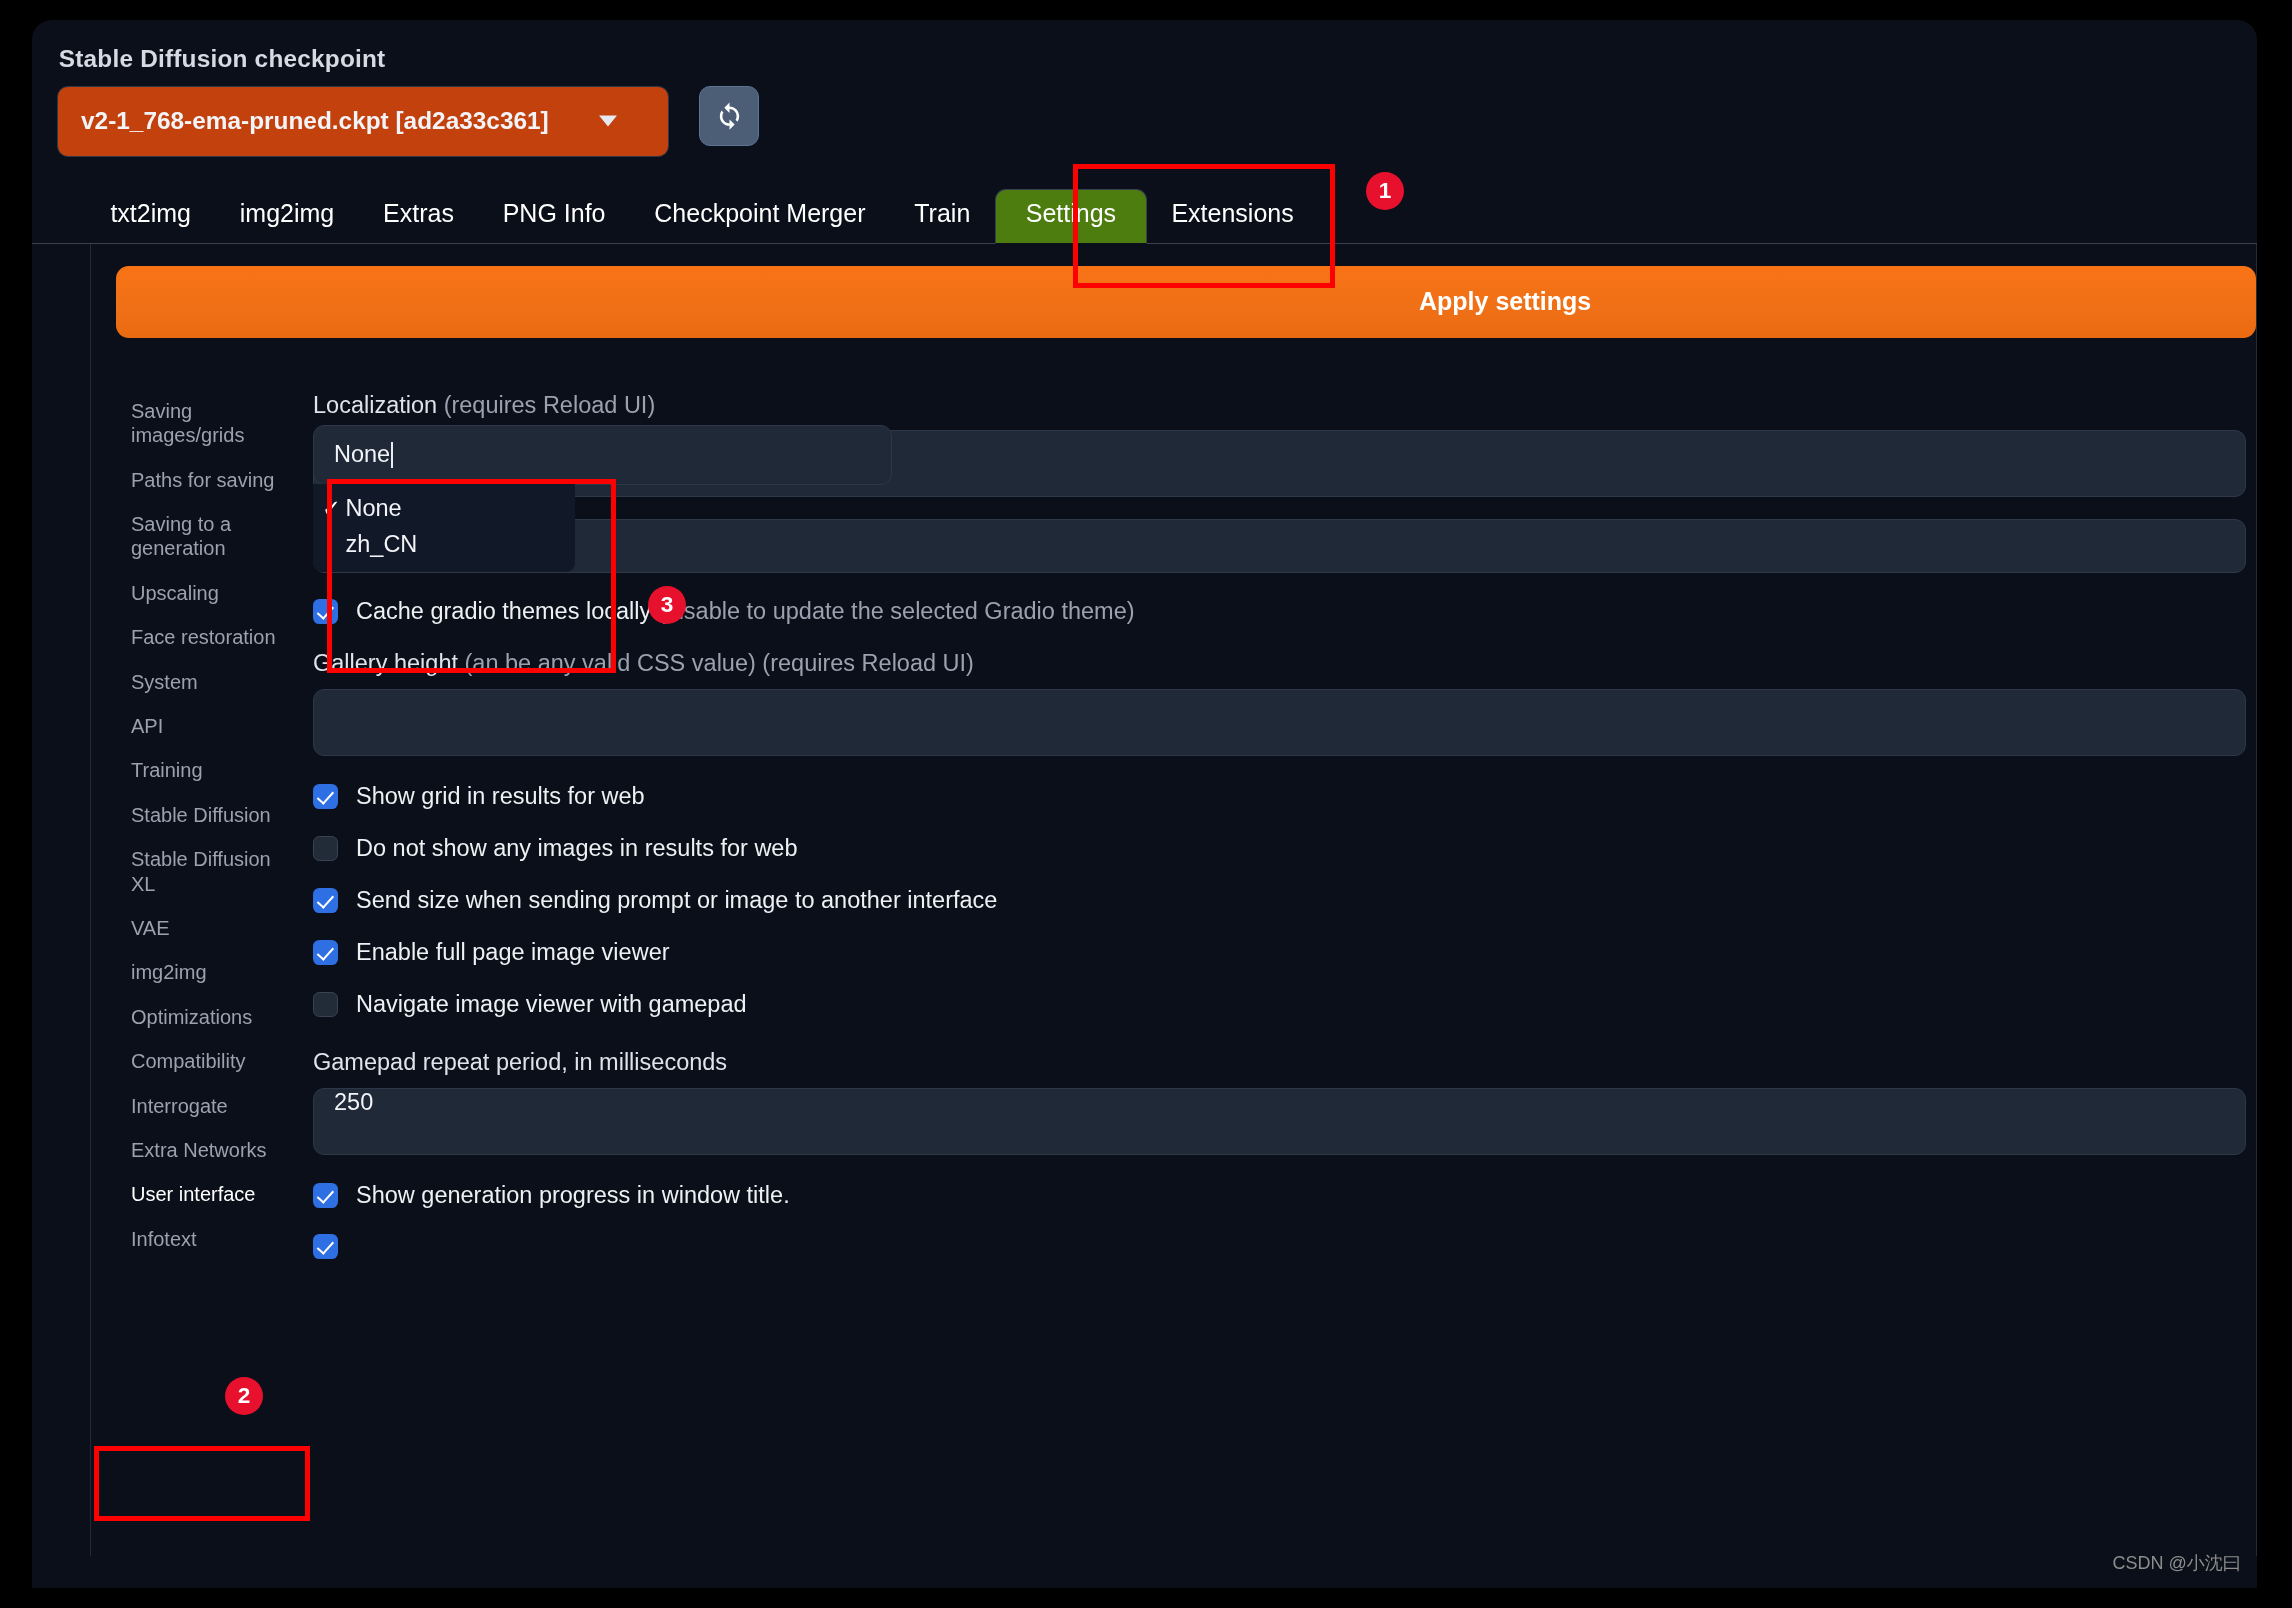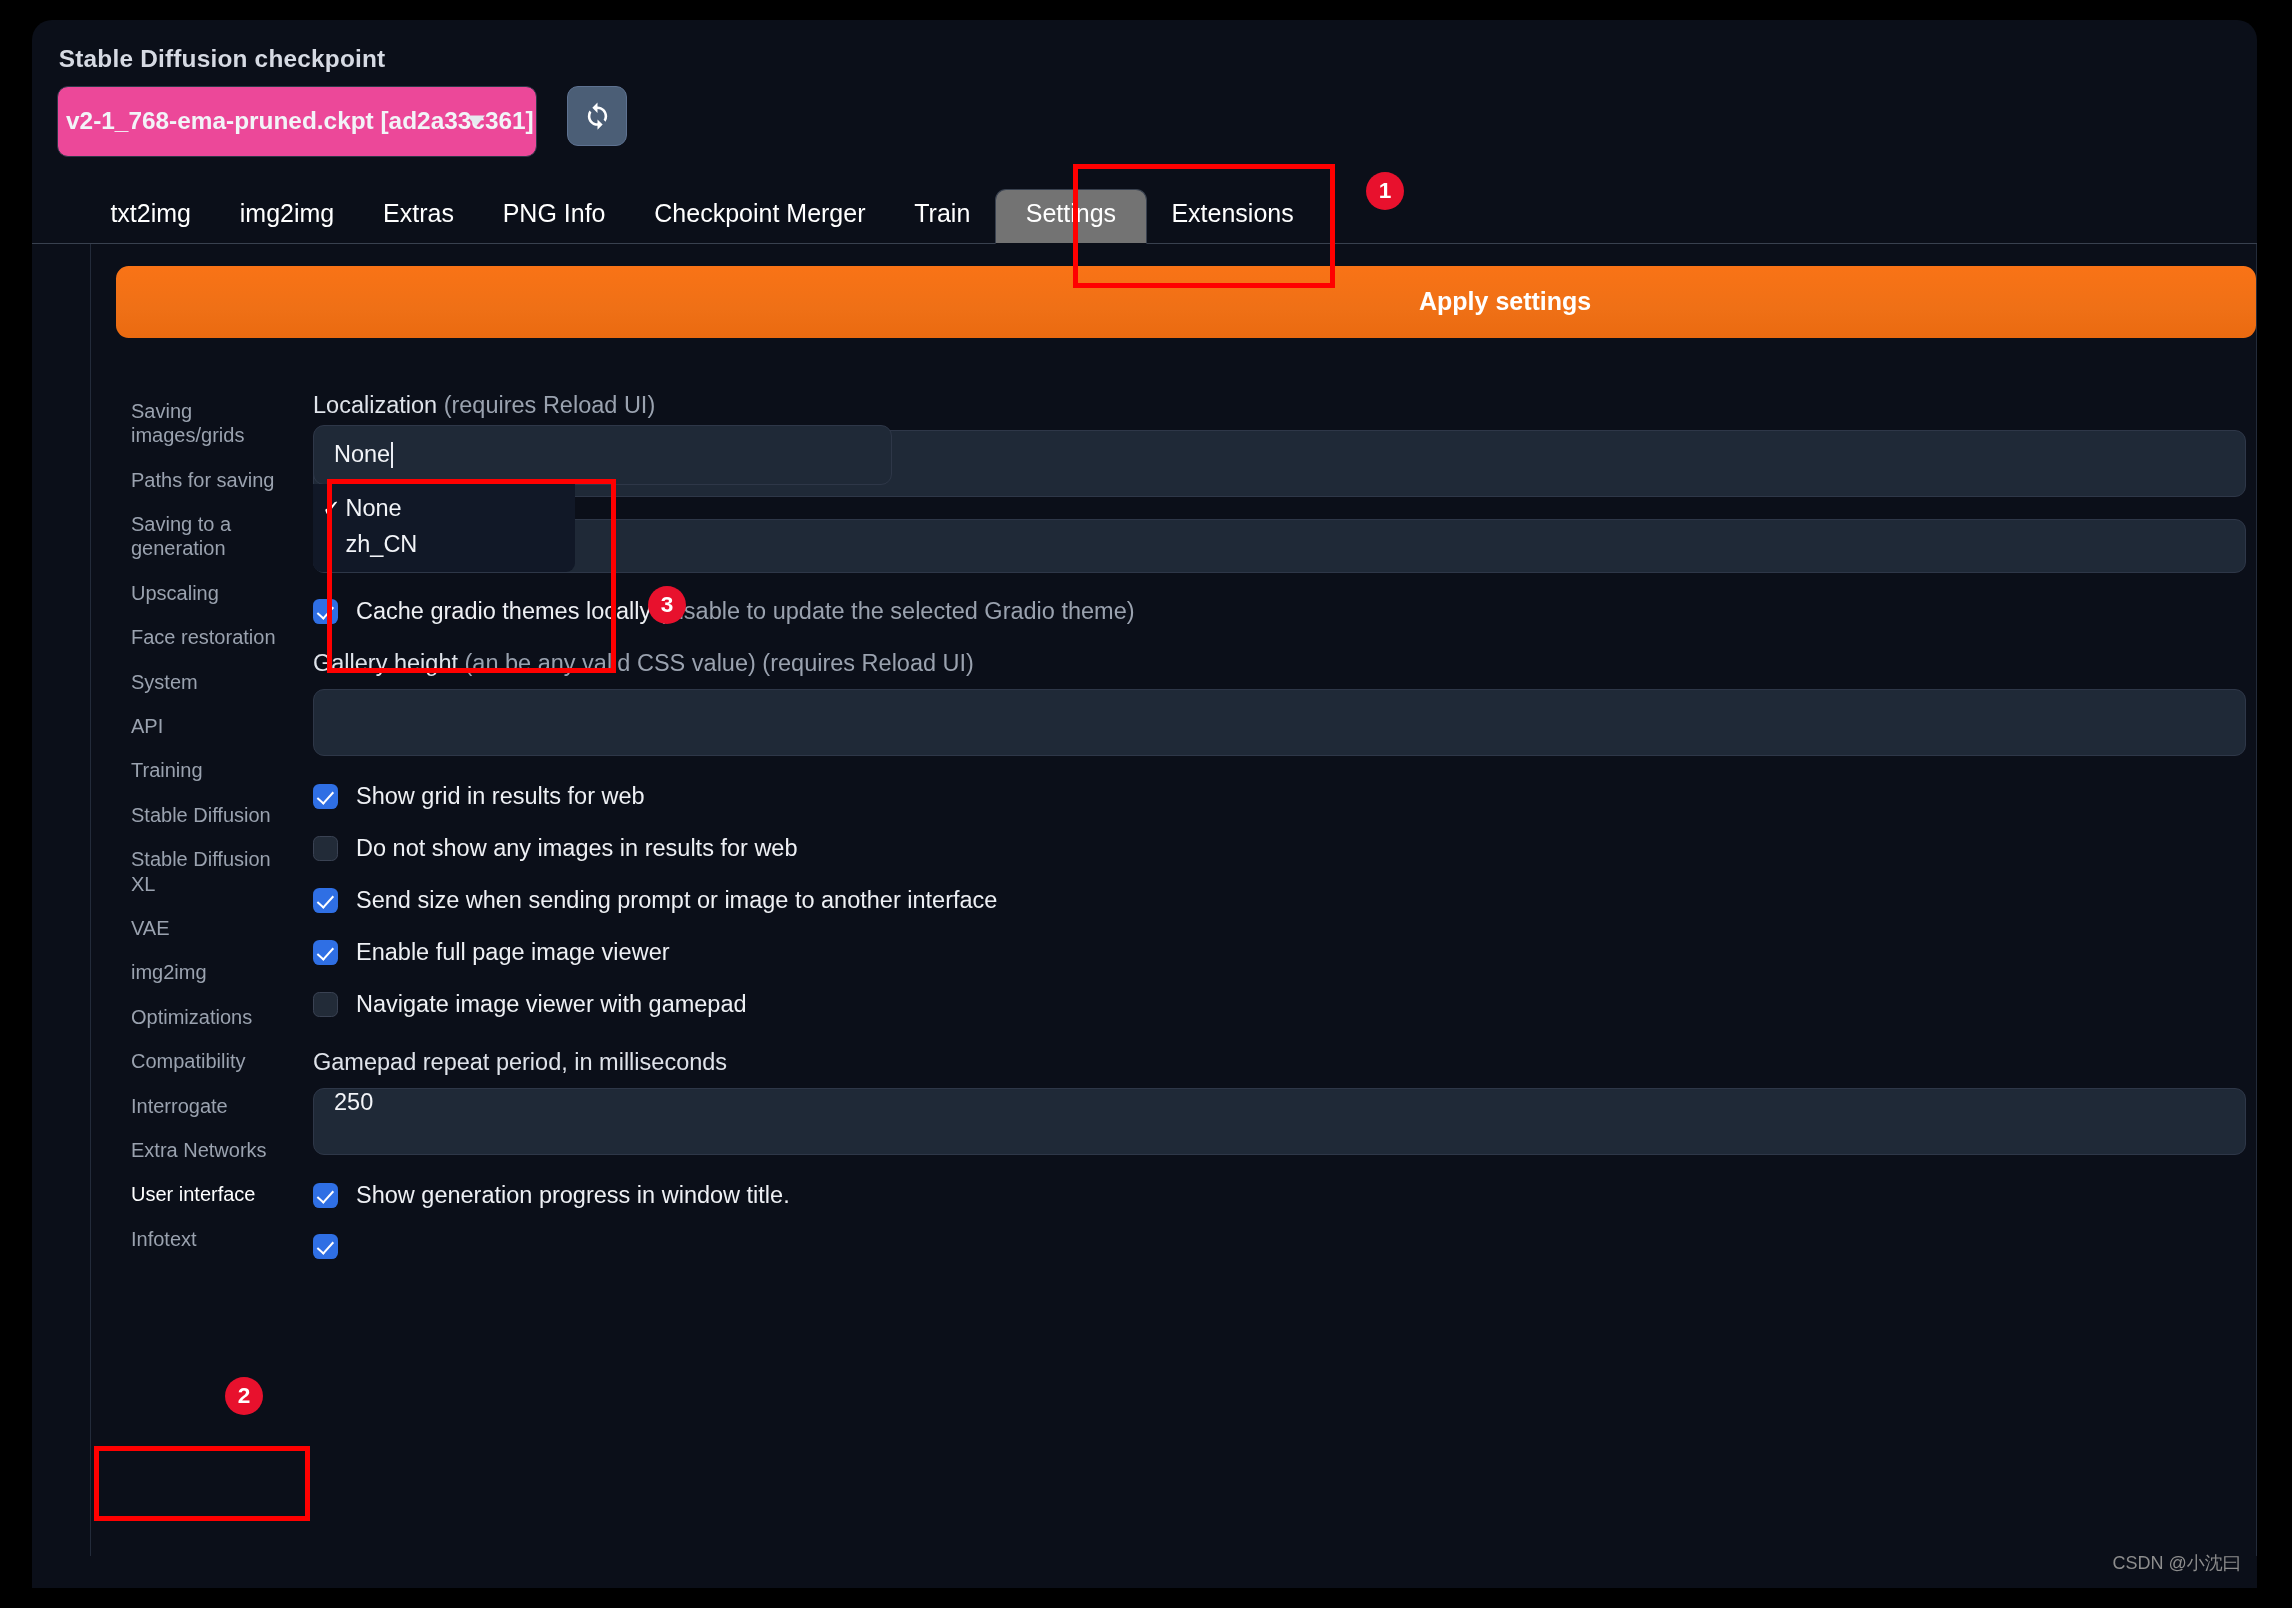--- a/index.html
+++ b/index.html
@@ -24,26 +24,26 @@
   .ckpt-area { padding: 25px 0 0 25px; font-weight: bold; }
   .ckpt-label {
     color: #d6dae3;
     font-size: 24.4px;
     letter-spacing: 0.2px;
     margin: 0 0 12.7px 1.8px;
   }
   .ckpt-row { display: flex; align-items: flex-start; gap: 30px; }
   .ckpt-select {
     position: relative;
-    width: 480px; height: 71px;
-    background: #ec4899;
+    width: 612px; height: 71px;
+    background: #c2410c;
     border: 0.9px solid #2e3748;
     border-radius: 11px;
     display: flex; align-items: center;
-    padding: 0 8px;
+    padding: 0 23px;
   }
   .ckpt-select .val {
     color: #f2f4f8;
     font-size: 24.4px;
     white-space: nowrap;
   }
   .ckpt-select .caret {
     position: absolute; right: 51px; top: 50%;
     transform: translateY(-50%);
     width: 0; height: 0;
@@ -72,21 +72,21 @@
   }
   .tab {
     color: #ffffff;
     font-size: 25px;
     padding: 11px 24.4px 16.3px 24.4px;
     white-space: nowrap;
     line-height: 1;
   }
   .tab.active {
     color: #ffffff;
-    background: #737373;
+    background: #4d7c0f;
     border: 0.9px solid #39414f;
     border-bottom: 0.9px solid #0b0f19;
     border-radius: 11px 11px 0 0;
     padding: 11px 30px 16.3px 30px;
     margin-bottom: -0.9px;
     position: relative;
     z-index: 3;
   }
 
   

